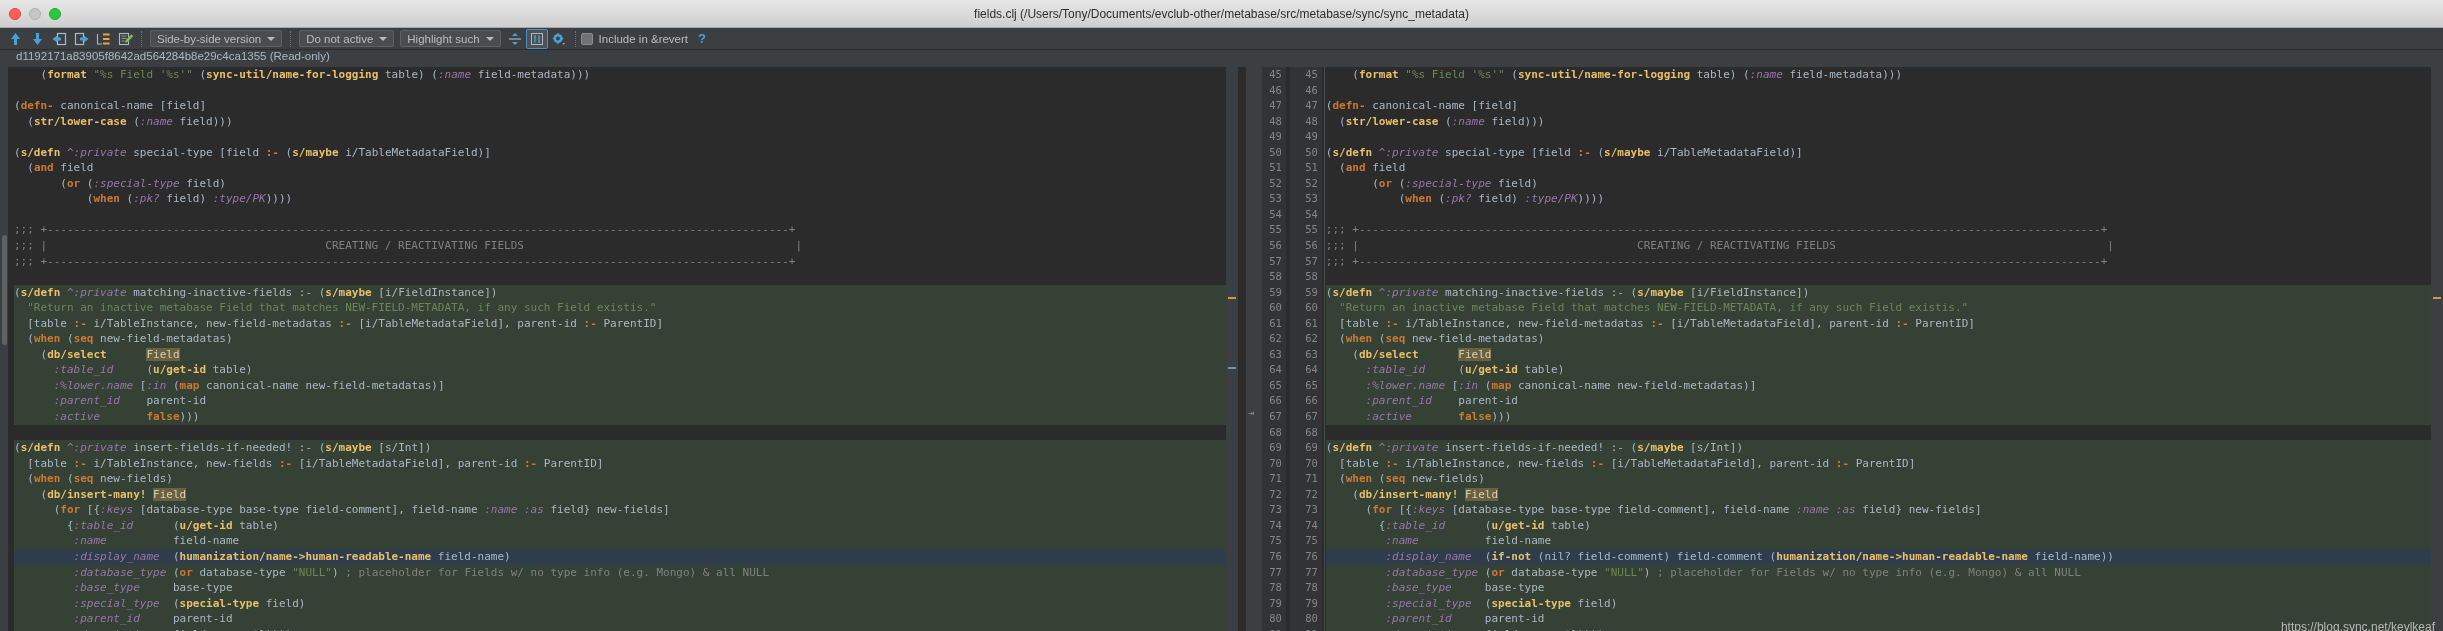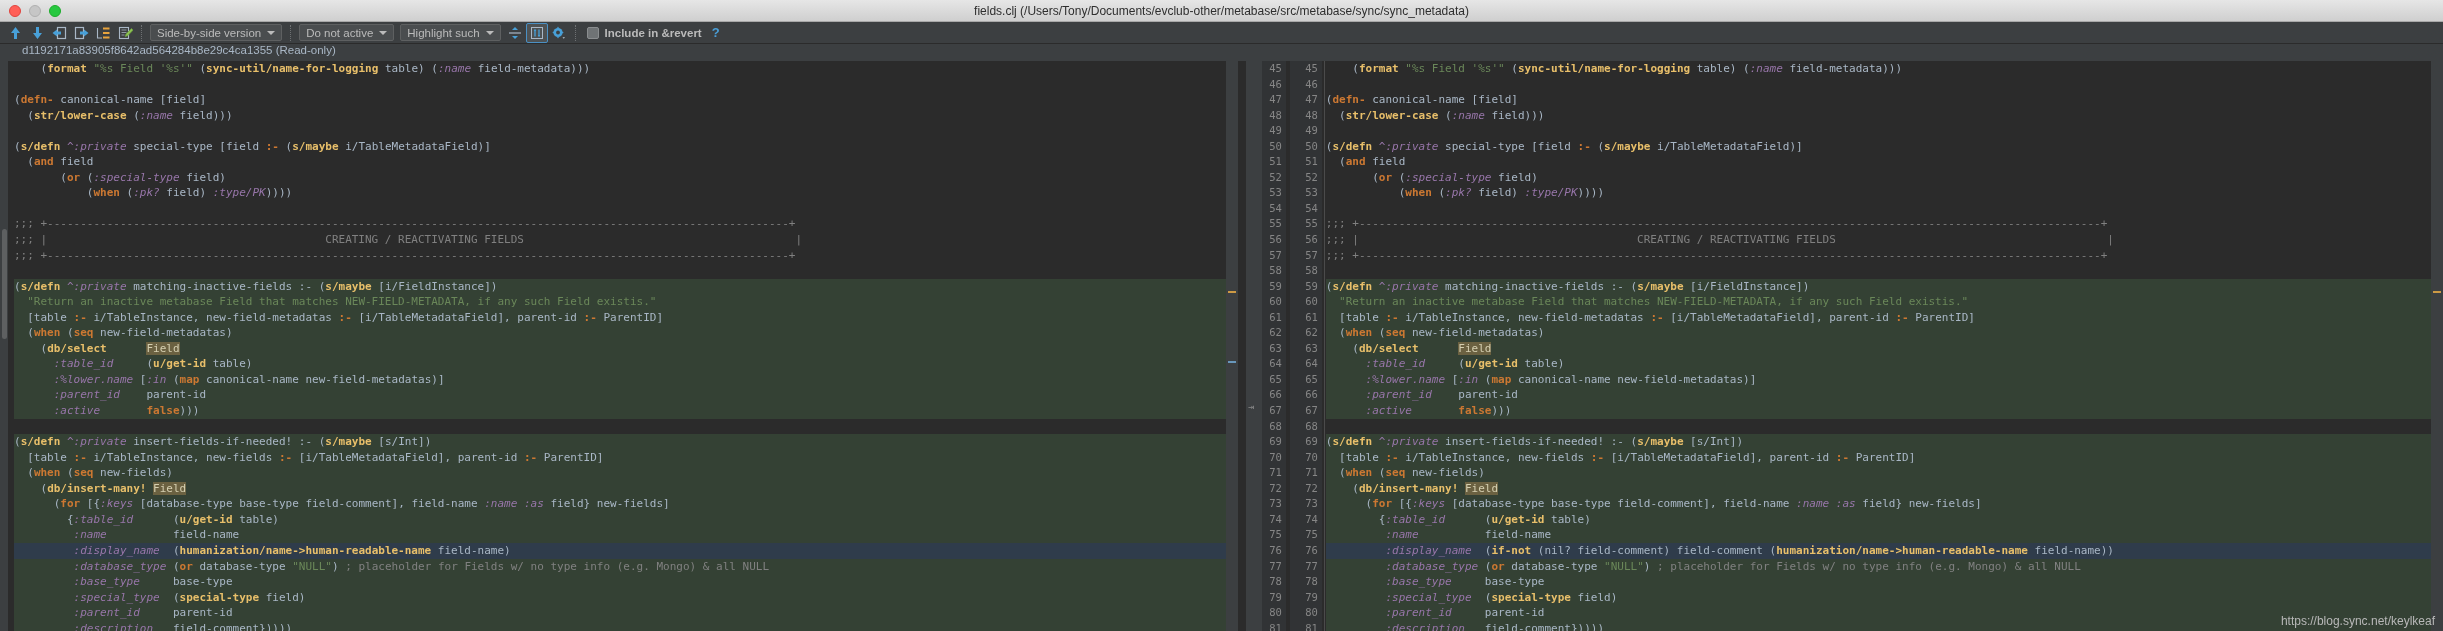--- a/index.html
+++ b/index.html
@@ -5,21 +5,21 @@
   * { box-sizing: border-box; margin: 0; padding: 0; }
   html, body {
     width: 2443px; height: 631px;
     background: #2b2b2b;
     font-family: "DejaVu Sans Mono", monospace;
     overflow: hidden;
   }
 
   
   .titlebar {
-    height: 22px;
+    height: 28px;
     background: linear-gradient(#e6e6e6, #cfcfcf);
     border-bottom: 1px solid #a8a8a8;
     display: flex; align-items: center;
     position: relative;
   }
   .traffic { display: flex; gap: 8px; padding-left: 9px; }
   .dot { width: 12px; height: 12px; border-radius: 50%; }
   .dot.red    { background: #ff5f57; border: 1px solid #e0443e; }
   .dot.yellow { background: #c6c6c6; border: 1px solid #b0b0b0; }
   .dot.green  { background: #28c840; border: 1px solid #1dad2b; }
@@ -87,21 +87,21 @@
 
   
   .panehdr {
     height: 17px;
     background: #3c3f41;
     display: flex;
     font-family: "Liberation Sans", sans-serif;
     font-size: 11.5px;
     color: #a9b7c6;
   }
-  .panehdr .left  { width: 1246px; padding-left: 22px; }
+  .panehdr .left  { width: 1246px; padding-left: 16px; }
   .panehdr .right { flex: 1; padding-left: 50px; }
 
   
   .diffbody {
     height: 570px;
     display: flex;
     position: relative;
     background: #2b2b2b;
   }
 
@@ -297,21 +297,21 @@
     <svg width="15" height="14" viewBox="0 0 15 14">
       <circle cx="7" cy="6.5" r="4.6" fill="#48a0d8"></circle>
       <circle cx="7" cy="6.5" r="1.9" fill="#3c3f41"></circle>
       <path d="M7 0.6 l1.1 1.6 h-2.2 Z M7 12.4 l1.1 -1.6 h-2.2 Z M1.3 6.5 l1.6 -1.1 v2.2 Z M12.7 6.5 l-1.6 -1.1 v2.2 Z" fill="#48a0d8"></path>
       <path d="M11.5 11 L14 11 L12.7 13 Z" fill="#9aa7b0"></path>
     </svg>
   </div>
 
   <div class="tb-sep"></div>
 
-  <div style="display:flex;align-items:flex-end;margin-left:6px;font-weight:bold;">
+  <div style="display:flex;align-items:flex-end;">
     <span class="chk-box"></span>
     <span class="chk-label">Include in &amp;revert</span>
   </div>
 
   <span class="help-q">?</span>
 </div>
 
 <div class="panehdr">
   <div class="left">d1192171a83905f8642ad564284b8e29c4ca1355 (Read-only)</div>
 </div>

